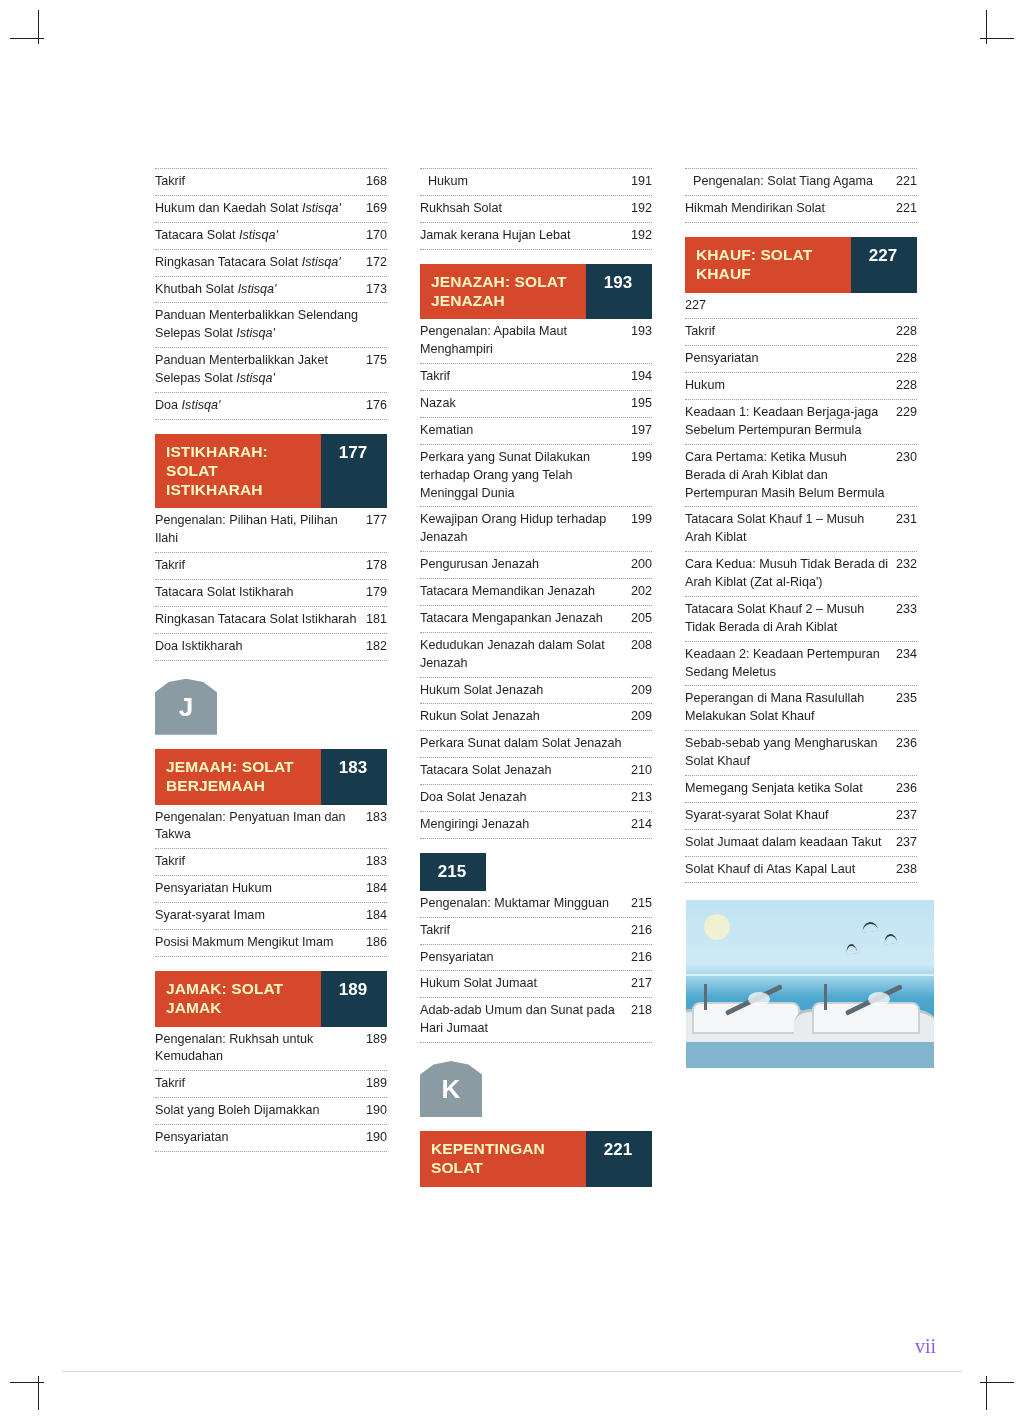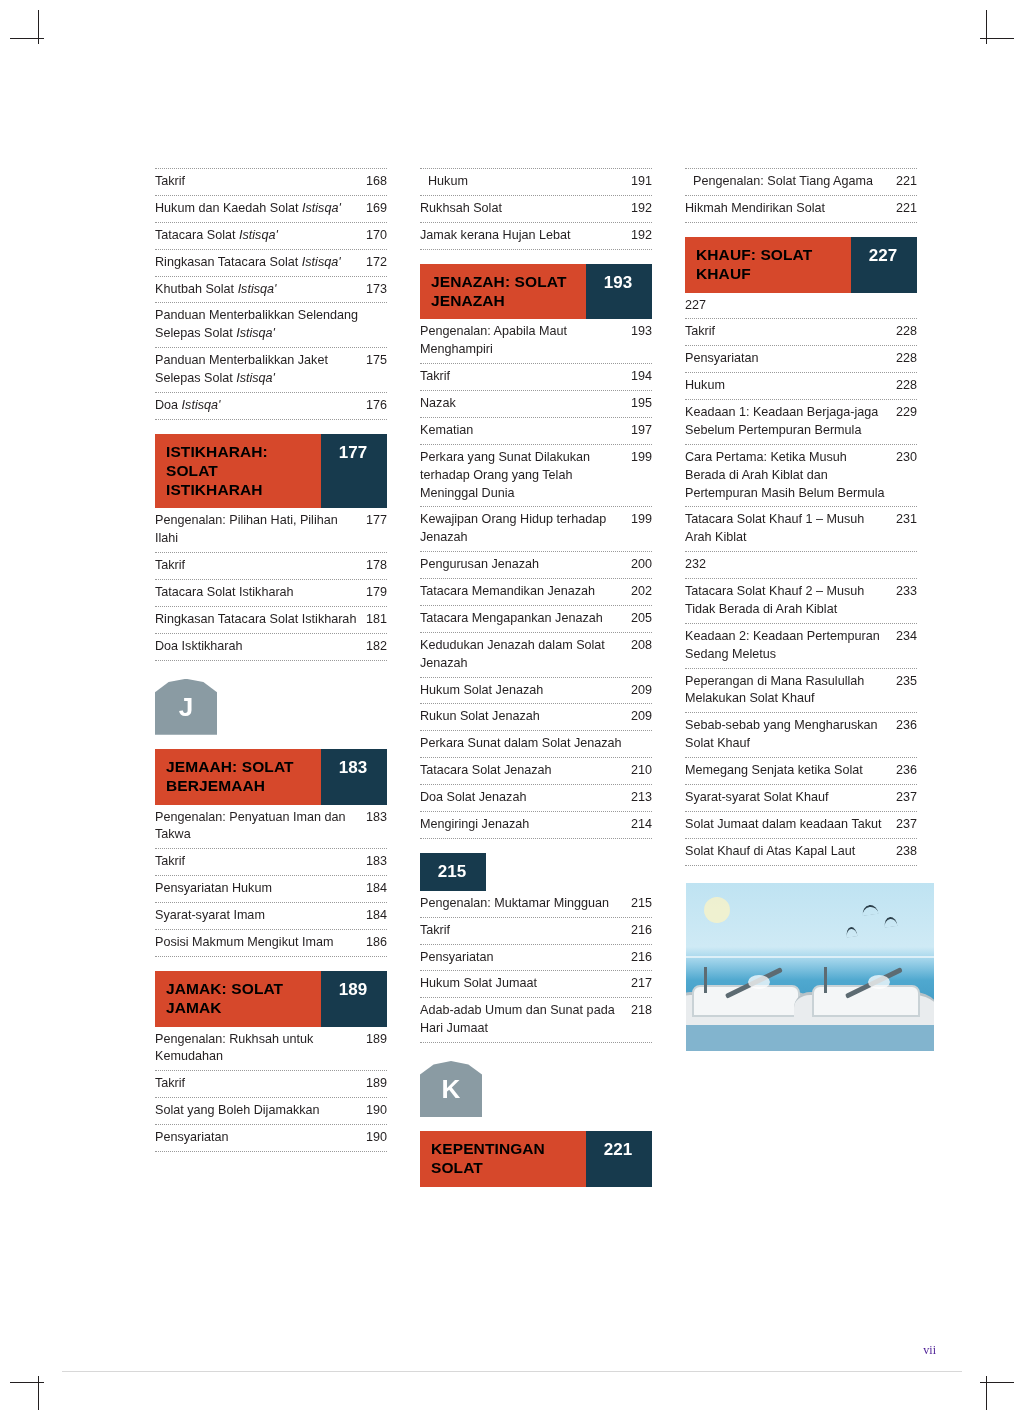--- a/index.html
+++ b/index.html
@@ -68,21 +68,21 @@
 
   
   .secthead {
     display: flex;
     margin-top: 14px;
     margin-bottom: 0;
     align-items: stretch;
   }
   .secthead .title {
     background: #d6482b;
-    color: #000000;
+    color: #fef9c3;
     font-weight: bold;
     font-size: 15.5px;
     line-height: 1.22;
     padding: 9px 10px 9px 11px;
     flex: 1 1 auto;
     letter-spacing: 0.1px;
     text-transform: uppercase;
   }
   .secthead .num {
     background: #173a4d;
@@ -192,22 +192,22 @@
   .illus .wave {
     position: absolute; left: 0; right: 0; bottom: 0;
     height: 26px;
     background: rgba(45,134,181,.55);
   }
 
   .folio {
     position: absolute;
     right: 88px;
     bottom: 62px;
-    font-size: 12px;
-    color: #4c1d95;
+    font-size: 20px;
+    color: #8b5cf6;
     font-family: "Liberation Serif", serif;
   }
   .footrule {
     position: absolute;
     left: 62px; right: 62px;
     bottom: 48px;
     height: 1px;
     background: #d8d8d8;
   }
 </style>
@@ -479,20 +479,21 @@
         </div>
         <div class="entry">
           <span class="t">Cara Pertama: Ketika Musuh Berada di Arah Kiblat dan Pertempuran Masih Belum Bermula</span>
           <span class="p">230</span>
         </div>
         <div class="entry">
           <span class="t">Tatacara Solat Khauf 1 – Musuh Arah Kiblat</span>
           <span class="p">231</span>
         </div>
         <div class="entry">
+          <span class="t">Cara Kedua: Musuh Tidak Berada di Arah Kiblat (Zat al-Riqa')</span>
           <span class="p">232</span>
         </div>
         <div class="entry">
           <span class="t">Tatacara Solat Khauf 2 – Musuh Tidak Berada di Arah Kiblat</span>
           <span class="p">233</span>
         </div>
         <div class="entry">
           <span class="t">Keadaan 2: Keadaan Pertempuran Sedang Meletus</span>
           <span class="p">234</span>
         </div>

